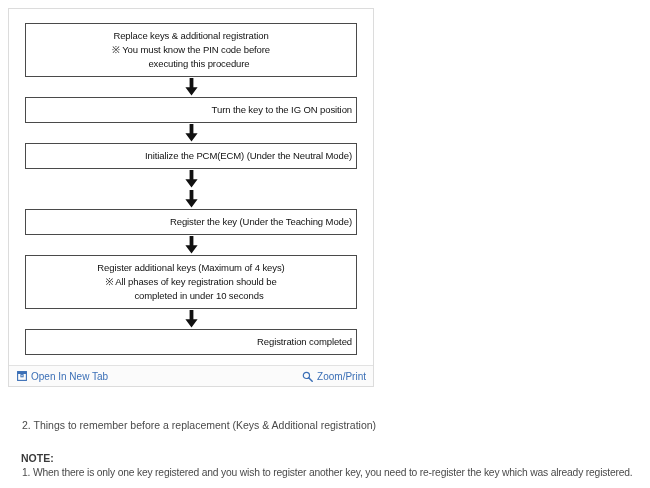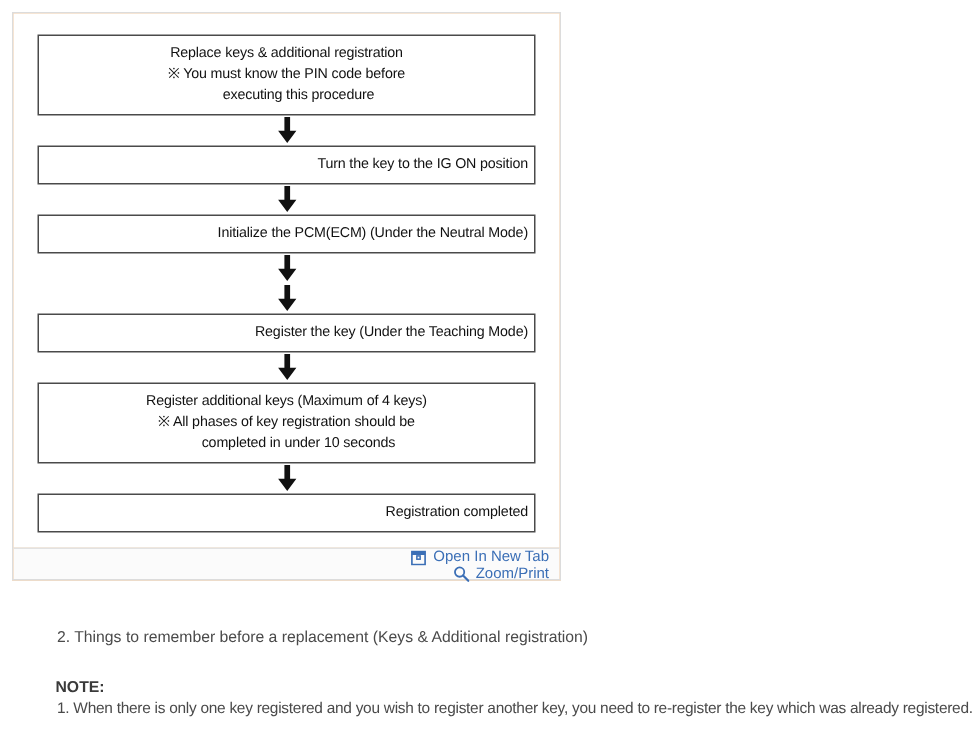--- a/index.html
+++ b/index.html
@@ -17,21 +17,21 @@
   }
 
   
   #image-viewer {
     position: absolute;
     left: 8px;
     top: 8px;
     width: 366px;
     box-sizing: border-box;
     border: 1px solid #dcdcdc;
-    background: #fdba74;
+    background: #be185d;
   }
 
   #flowchart {
     padding: 14px 16px 10px 16px;
     background: #ffffff;
   }
 
   
   .node {
     border: 1px solid #4a4a4a;
@@ -67,25 +67,24 @@
     justify-content: center;
   }
   .arrow svg { display: block; }
 
   
   #viewer-toolbar {
     border-top: 1px solid #e2e2e2;
     background: #fbfbfb;
     height: 21px;
     display: flex;
-    align-items: flex-end;
+    align-items: center;
     justify-content: space-between;
     padding: 0 7px;
     box-sizing: border-box;
-    flex-direction: column;
   }
   .tool-link {
     display: flex;
     align-items: center;
     gap: 4px;
     color: #3b6fb6;
     font-size: 10px;
     font-family: "Liberation Sans", sans-serif;
     text-decoration: none;
     cursor: pointer;
@@ -96,21 +95,21 @@
     align-items: center;
     justify-content: center;
     width: 11px;
     height: 11px;
   }
   .tool-link svg { display: block; }
 
   
   #doc-text {
     position: absolute;
-    left: 16px;
+    left: 0;
     top: 418px;
     width: 601px;
     box-sizing: border-box;
     padding: 0 20px 0 22px;
   }
   .para {
     font-size: 10.5px;
     line-height: 15px;
     color: #4a4a4a;
     font-family: "Liberation Sans", sans-serif;

